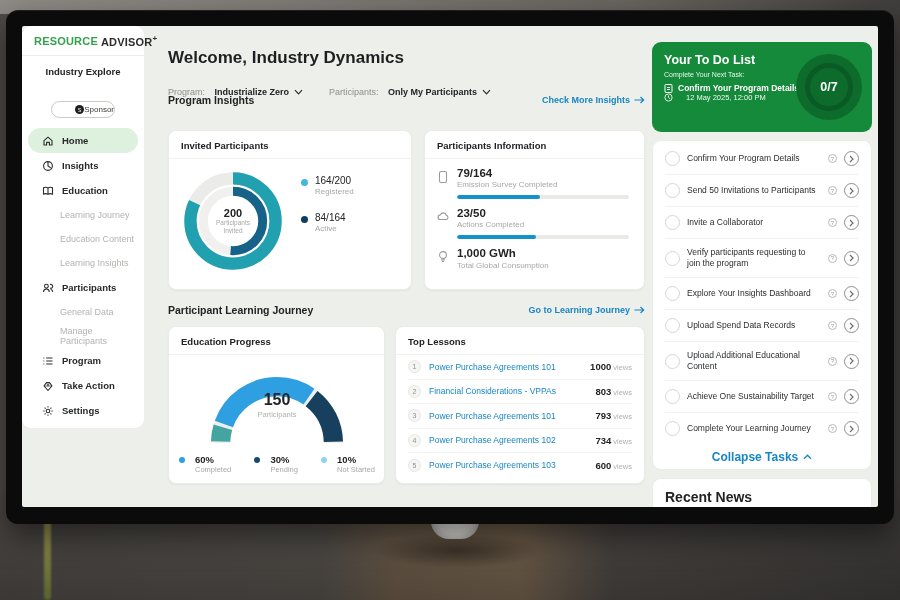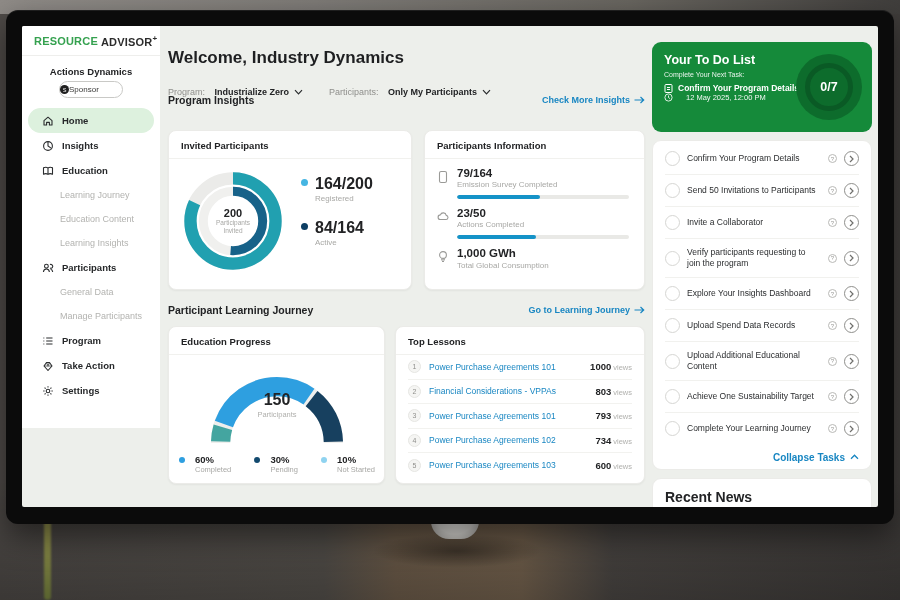--- a/index.html
+++ b/index.html
@@ -21,28 +21,28 @@
     border-radius:0 0 26px 26px;
     background:radial-gradient(ellipse at 50% -20%, #f2f1ee 0%, #d7d5d1 55%, #8d8b87 100%); }
 
   
   .monitor { position:absolute; left:6px; top:10px; width:888px; height:514px;
     background:#0b0b0b; border-radius:12px; box-shadow:0 12px 30px rgba(0,0,0,.5), inset 0 1px 0 rgba(255,255,255,.08); }
   .screen { position:absolute; left:16px; top:16px; width:856px; height:481px;
     background:#edefeb; overflow:hidden; border-radius:2px; }
 
   
-  .sidebar { position:absolute; left:0; top:0; width:138px; height:402px; background:#ffffff; }
+  .sidebar { position:absolute; left:0; top:0; width:122px; height:402px; background:#ffffff;border-radius:9px; }
   .logo { height:30px; display:flex; align-items:center; padding-left:12px;
     border-bottom:1px solid #eeeeec; font-size:11px; font-weight:bold; letter-spacing:.2px; }
   .logo .g { color:#35a14f; } .logo .d { color:#2c2c2c; margin-left:3px; }
   .logo .plus { color:#2c2c2c; font-size:8px; vertical-align:super; }
   .org { text-align:center; margin-top:10px; font-size:9.5px; font-weight:bold; color:#222325; }
-  .badge { margin:4px auto 0; width:64px; height:17px; border:1px solid #c9c9c6; border-radius:9px;
-    display:flex; align-items:center; justify-content:flex-start; gap:0; font-size:8px; color:#3a3a38; background:#fff; }
+  .badge { margin:24px auto 0; width:64px; height:17px; border:1px solid #c9c9c6; border-radius:9px;
+    display:flex; align-items:center; justify-content:flex-end; gap:0; font-size:8px; color:#3a3a38; background:#fff; }
   .badge .bdot { width:9px; height:9px; border-radius:50%; background:#1f1f1f; color:#fff; font-size:5.5px;
     display:flex; align-items:center; justify-content:center; }
   .nav { margin-top:10px; }
   .nav-item { display:flex; align-items:center; gap:8px; height:25px; padding-left:14px; margin:0 6px;
     font-size:9.5px; font-weight:bold; color:#26282a; border-radius:13px; cursor:pointer; }
   .nav-item.active { background:#ddf1de; }
   .nav-item.sub { height:24px; padding-left:32px; font-weight:normal; color:#b3b3b0; font-size:9px; }
   .nav-icon { width:12px; height:12px; display:inline-flex; }
   .nav-icon svg { width:12px; height:12px; }
 
@@ -65,21 +65,21 @@
 
   
   .donut-wrap { position:absolute; left:8px; top:34px; width:112px; height:112px; }
   .donut-center { position:absolute; left:0; top:0; width:112px; height:112px; display:flex;
     flex-direction:column; align-items:center; justify-content:center; text-align:center; }
   .donut-center .v { font-size:11px; font-weight:bold; color:#222325; }
   .donut-center .l { font-size:6.5px; color:#a8a8a5; width:52px; line-height:1.3; }
   .inv-legend { position:absolute; left:132px; top:44px; display:flex; flex-direction:column; gap:16px; }
   .leg-item { display:flex; gap:7px; }
   .leg-dot { width:7px; height:7px; border-radius:50%; margin-top:4px; }
-  .leg-v { font-size:16px; font-weight:bold; color:#222325; }
+  .leg-v { font-size:10px; font-weight:normal; color:#222325; }
   .leg-l { font-size:8px; color:#a8a8a5; margin-top:1px; }
 
   
   .info-row { display:flex; gap:8px; padding:8px 12px 0; }
   .info-icon { width:12px; height:14px; margin-top:3px; flex:none; }
   .info-icon svg { width:12px; height:14px; }
   .info-v { font-size:11.5px; font-weight:bold; color:#222325; line-height:1.15; }
   .info-l { font-size:8px; color:#a8a8a5; }
   .pbar { margin:6px 0 0; width:172px; height:4px; border-radius:2px; background:#e9e9e6; overflow:hidden; }
   .pbar-fill { height:100%; border-radius:2px; background:#1593c8; }
@@ -120,22 +120,22 @@
 
   .tasks-card { position:absolute; left:0; top:98px; width:220px; height:330px; background:#fff;
     border:1px solid #ebebe8; border-radius:9px; padding:2px 12px 0; overflow:hidden; }
   .task-row { display:flex; align-items:center; gap:7px; padding:8px 0; border-bottom:1px solid #f1f1ee; cursor:pointer; }
   .task-check { width:15px; height:15px; border-radius:50%; border:1.5px solid #d6d6d3; background:#fff; flex:none; }
   .task-label { flex:1; font-size:8.5px; color:#2b2d2f; line-height:1.3; }
   .task-info { width:9px; height:9px; border-radius:50%; border:1px solid #b9b9b6; color:#9a9a97;
     font-size:6px; display:flex; align-items:center; justify-content:center; flex:none; }
   .task-go { width:15px; height:15px; border-radius:50%; border:1.2px solid #8f8f8c; flex:none;
     display:flex; align-items:center; justify-content:center; }
-  .collapse { height:26px; display:flex; align-items:center; justify-content:flex-end; gap:5px;
-    font-size:10px; font-weight:bold; color:#1886c2; cursor:pointer; }
+  .collapse { height:26px; display:flex; align-items:center; justify-content:center; gap:5px;
+    font-size:12px; font-weight:bold; color:#1886c2; cursor:pointer; }
 
   .news-card { position:absolute; left:0; top:436px; width:220px; height:46px; background:#fff;
     border:1px solid #ebebe8; border-radius:9px 9px 0 0; padding:10px 12px 8px; }
   .news-title { font-size:14px; font-weight:bold; color:#222325; padding-bottom:8px; border-bottom:1px solid #f1f1ee; }
 </style>
 </head>
 <body>
 
 <div class="bg-top"></div>
 <div class="bg-main"></div>
@@ -144,21 +144,21 @@
 <div class="stand-neck"></div>
 
 <div class="monitor">
   <div class="screen">
 
     <aside class="sidebar">
       <div class="logo">
         <span class="g">RESOURCE</span>
         <span class="d"><span>ADVISOR</span><span class="plus">+</span></span>
       </div>
-      <div class="org">Actions Dynamics</div>
+      <div class="org">Industry Explore</div>
       <div class="badge">
         <span class="bdot">S</span>
         <span>Sponsor</span>
       </div>
       <nav class="nav">
         <div class="nav-item active">
           <span class="nav-icon">
               <svg viewBox="0 0 12 12" fill="none" stroke="#2b2d2f" stroke-width="1.1">
                 <path d="M2 5.6 L6 2.2 L10 5.6 V10 H7.4 V7.4 H4.6 V10 H2 Z" stroke-linejoin="round"></path>
               </svg>

